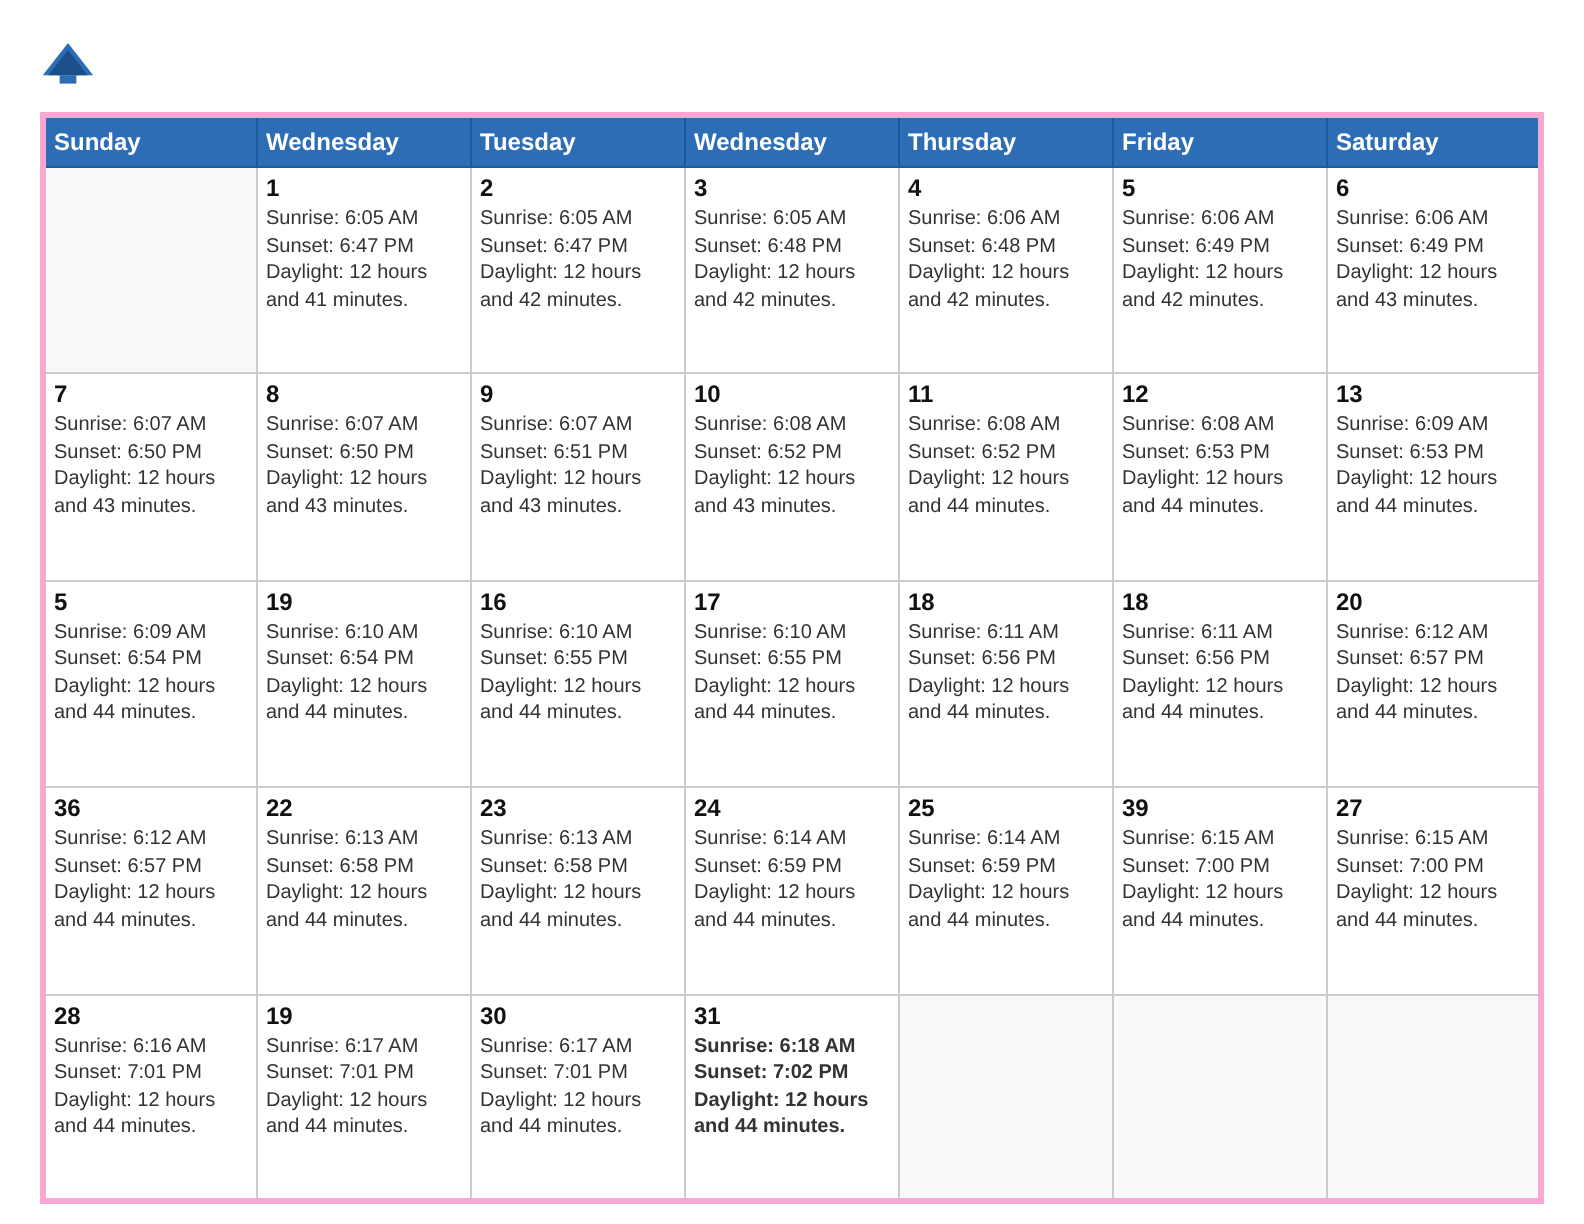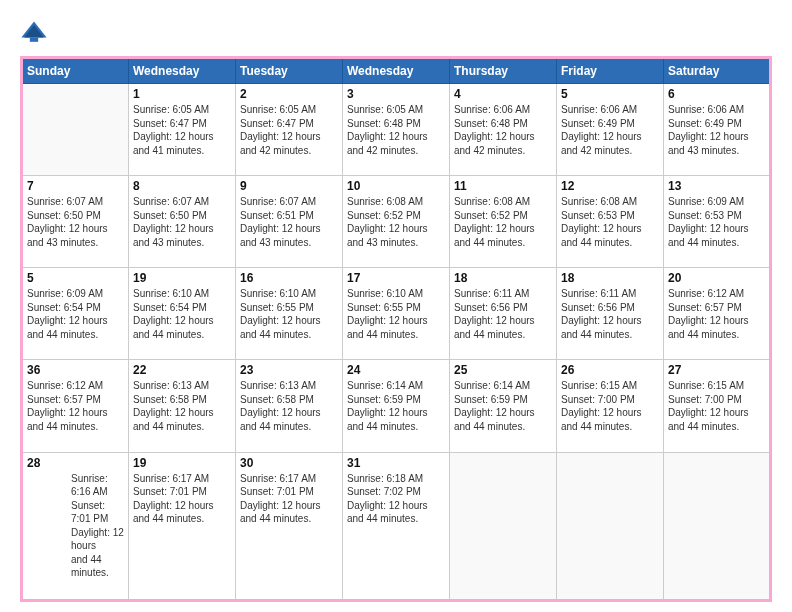--- a/index.html
+++ b/index.html
@@ -306,59 +306,59 @@
 and 44 minutes.</div>
           </td>
           <td>
             <span class="day-num">25</span>
             <div class="day-info" style="white-space: pre-line;">Sunrise: 6:14 AM
 Sunset: 6:59 PM
 Daylight: 12 hours
 and 44 minutes.</div>
           </td>
           <td>
-            <span class="day-num">26</span>
+            <span class="day-num">39</span>
             <div class="day-info" style="white-space: pre-line;">Sunrise: 6:15 AM
 Sunset: 7:00 PM
 Daylight: 12 hours
 and 44 minutes.</div>
           </td>
           <td>
             <span class="day-num">27</span>
             <div class="day-info" style="white-space: pre-line;">Sunrise: 6:15 AM
 Sunset: 7:00 PM
 Daylight: 12 hours
 and 44 minutes.</div>
           </td>
         </tr>
         <tr>
           <td>
             <span class="day-num">28</span>
-            <div class="day-info" style="white-space: pre-line; margin-left: 44px;">Sunrise: 6:16 AM
+            <div class="day-info" style="white-space: pre-line;">Sunrise: 6:16 AM
 Sunset: 7:01 PM
 Daylight: 12 hours
 and 44 minutes.</div>
           </td>
           <td>
             <span class="day-num">19</span>
             <div class="day-info" style="white-space: pre-line;">Sunrise: 6:17 AM
 Sunset: 7:01 PM
 Daylight: 12 hours
 and 44 minutes.</div>
           </td>
           <td>
             <span class="day-num">30</span>
             <div class="day-info" style="white-space: pre-line;">Sunrise: 6:17 AM
 Sunset: 7:01 PM
 Daylight: 12 hours
 and 44 minutes.</div>
           </td>
           <td>
             <span class="day-num">31</span>
-            <div class="day-info" style="white-space: pre-line;">Sunrise: 6:18 AM
+            <div class="day-info" style="white-space: pre-line; font-weight: bold;">Sunrise: 6:18 AM
 Sunset: 7:02 PM
 Daylight: 12 hours
 and 44 minutes.</div>
           </td>
           <td class="empty-cell"></td>
           <td class="empty-cell"></td>
           <td class="empty-cell"></td>
         </tr>
       </tbody>
   </table>

